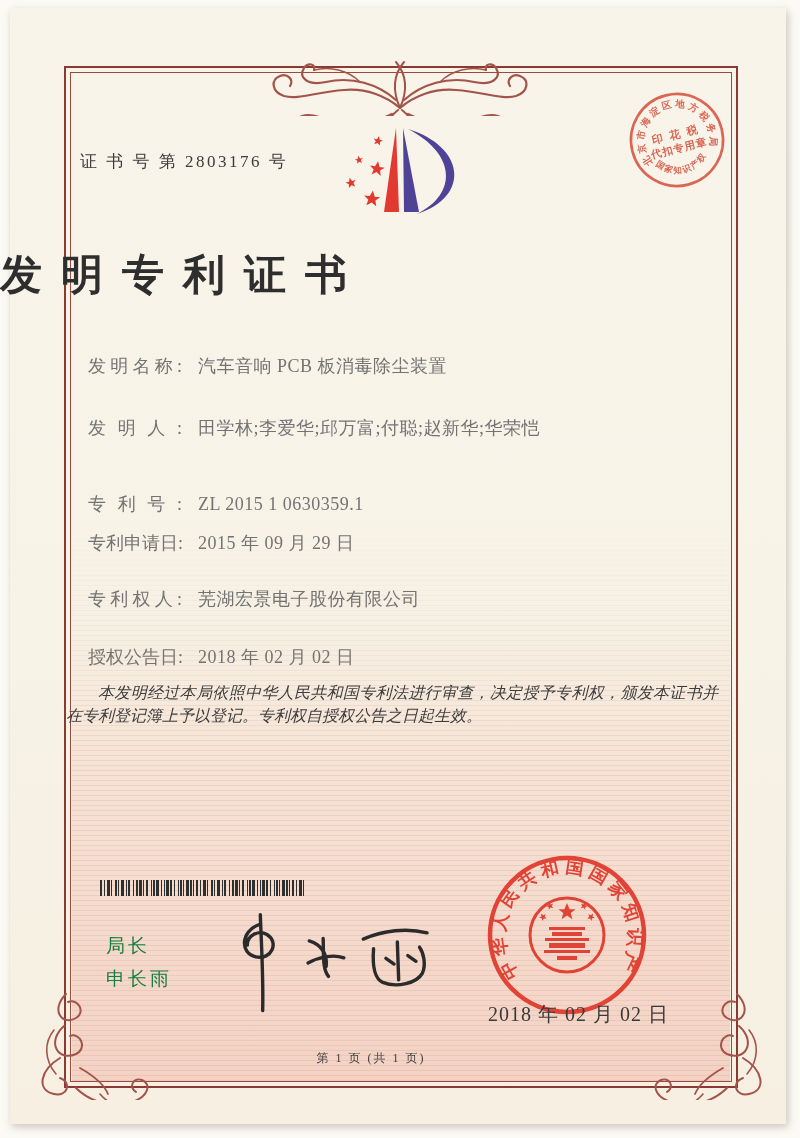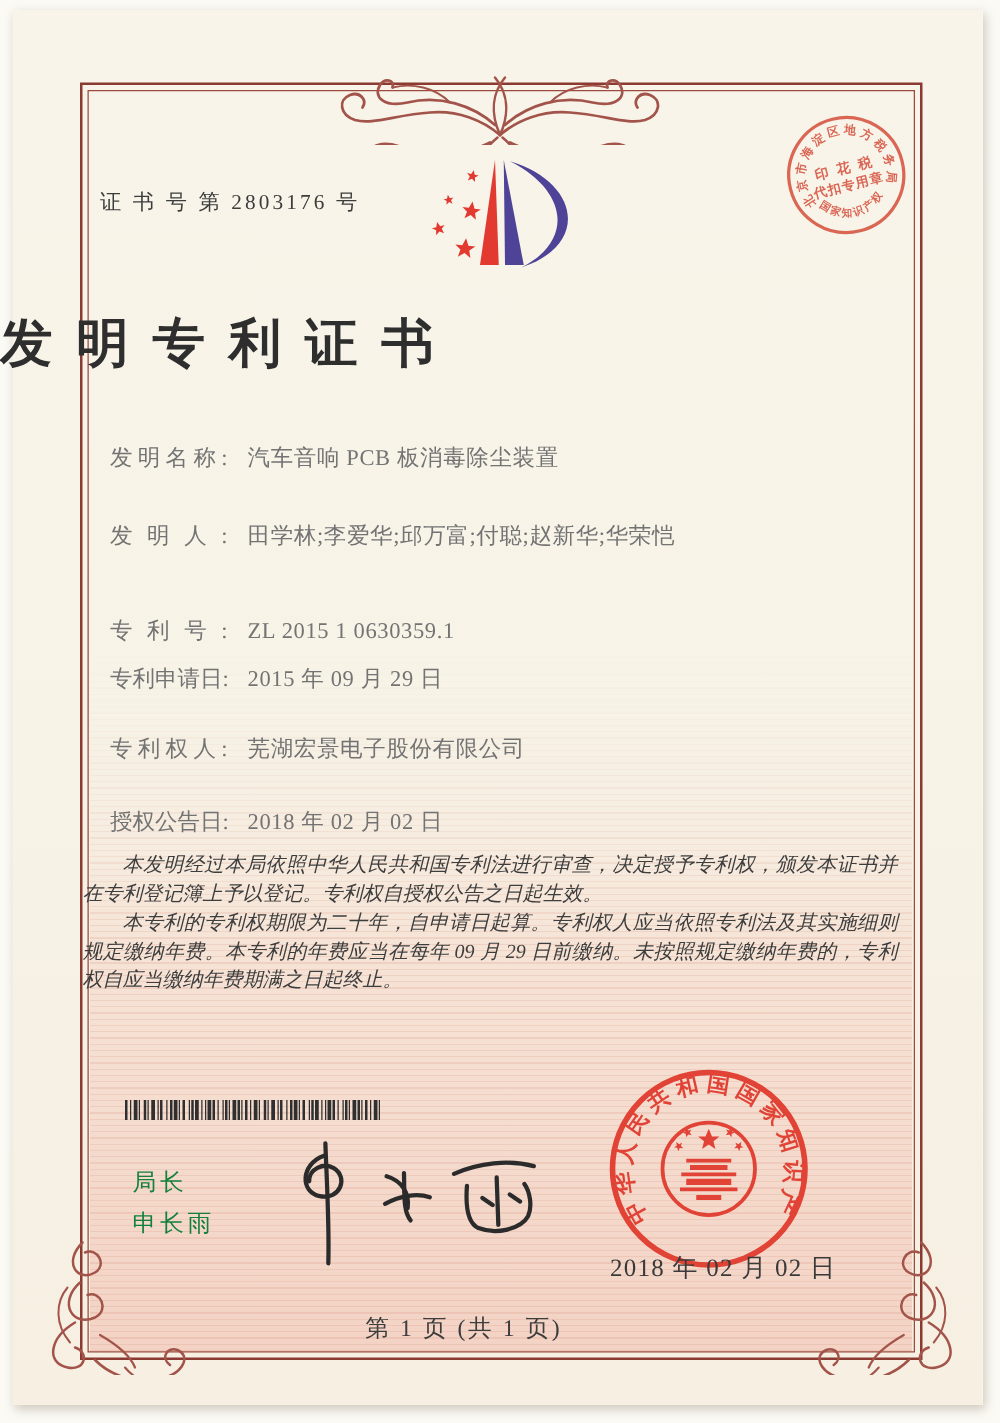--- a/index.html
+++ b/index.html
@@ -34,21 +34,21 @@
 
   .bodytext { left:66px; top:681px; width:652px; color:#3d3d3d; font-size:16px;
     line-height:23px; text-align:justify; }
   .bodytext p { text-indent:2em; margin:0;font-style:italic; }
 
   .sig-label { left:106px; color:#15803d; font-size:19px; letter-spacing:3px;
     font-family:"Liberation Sans","DejaVu Sans",sans-serif; font-weight:500; }
 
   .seal-date { left:488px; top:1001px; font-size:20px; letter-spacing:1px; color:#3a3a3a; }
 
-  .footer { left:0; top:1050px; width:742px; text-align:center; font-size:19px;
+  .footer { left:0; top:1050px; width:742px; text-align:center; font-size:12px;
     letter-spacing:2px; color:#3d3d3d; }
 
   svg text { font-family:"Liberation Serif","DejaVu Serif",serif; }
 </style>
 </head>
 <body>
 
 <div class="paper"></div>
 <div class="frame-outer"></div>
 <div class="frame-inner"></div>
@@ -146,21 +146,20 @@
 </div>
 <div class="abs field" style="top:587px">
   <span class="flabel">专利权人:</span><span class="fvalue">芜湖宏景电子股份有限公司</span>
 </div>
 <div class="abs field" style="top:645px">
   <span class="flabel">授权公告日:</span><span class="fvalue">2018 年 02 月 02 日</span>
 </div>
 
 <div class="abs bodytext">
   <p>本发明经过本局依照中华人民共和国专利法进行审查，决定授予专利权，颁发本证书并在专利登记簿上予以登记。专利权自授权公告之日起生效。</p>
-  <p>本专利的专利权期限为二十年，自申请日起算。专利权人应当依照专利法及其实施细则规定缴纳年费。本专利的年费应当在每年 09 月 29 日前缴纳。未按照规定缴纳年费的，专利权自应当缴纳年费期满之日起终止。</p>
 </div>
 
 <svg class="abs" style="left:100px;top:880px;" width="206" height="16" viewBox="0 0 206 16">
   <line x1="0" y1="8" x2="206" y2="8" stroke="#2f2f2f" stroke-width="16" stroke-dasharray="2 2 1 2 3 1 1 3 2 1 1 2 3 2 1 1 2 3 1 2 2 1 3 1 1 2 2 3 1 1 2 1 3 2 1 2 1 1 3 1 2 2 1 3 1 1 2 1 1 2 3 1 2 1 1 2"></line>
 </svg>
 
 <div class="abs sig-label" style="top:933px">局长</div>
 <div class="abs sig-label" style="top:966px">申长雨</div>
 
 <svg class="abs" style="left:232px;top:908px;" width="212" height="108" viewBox="0 0 212 108">

